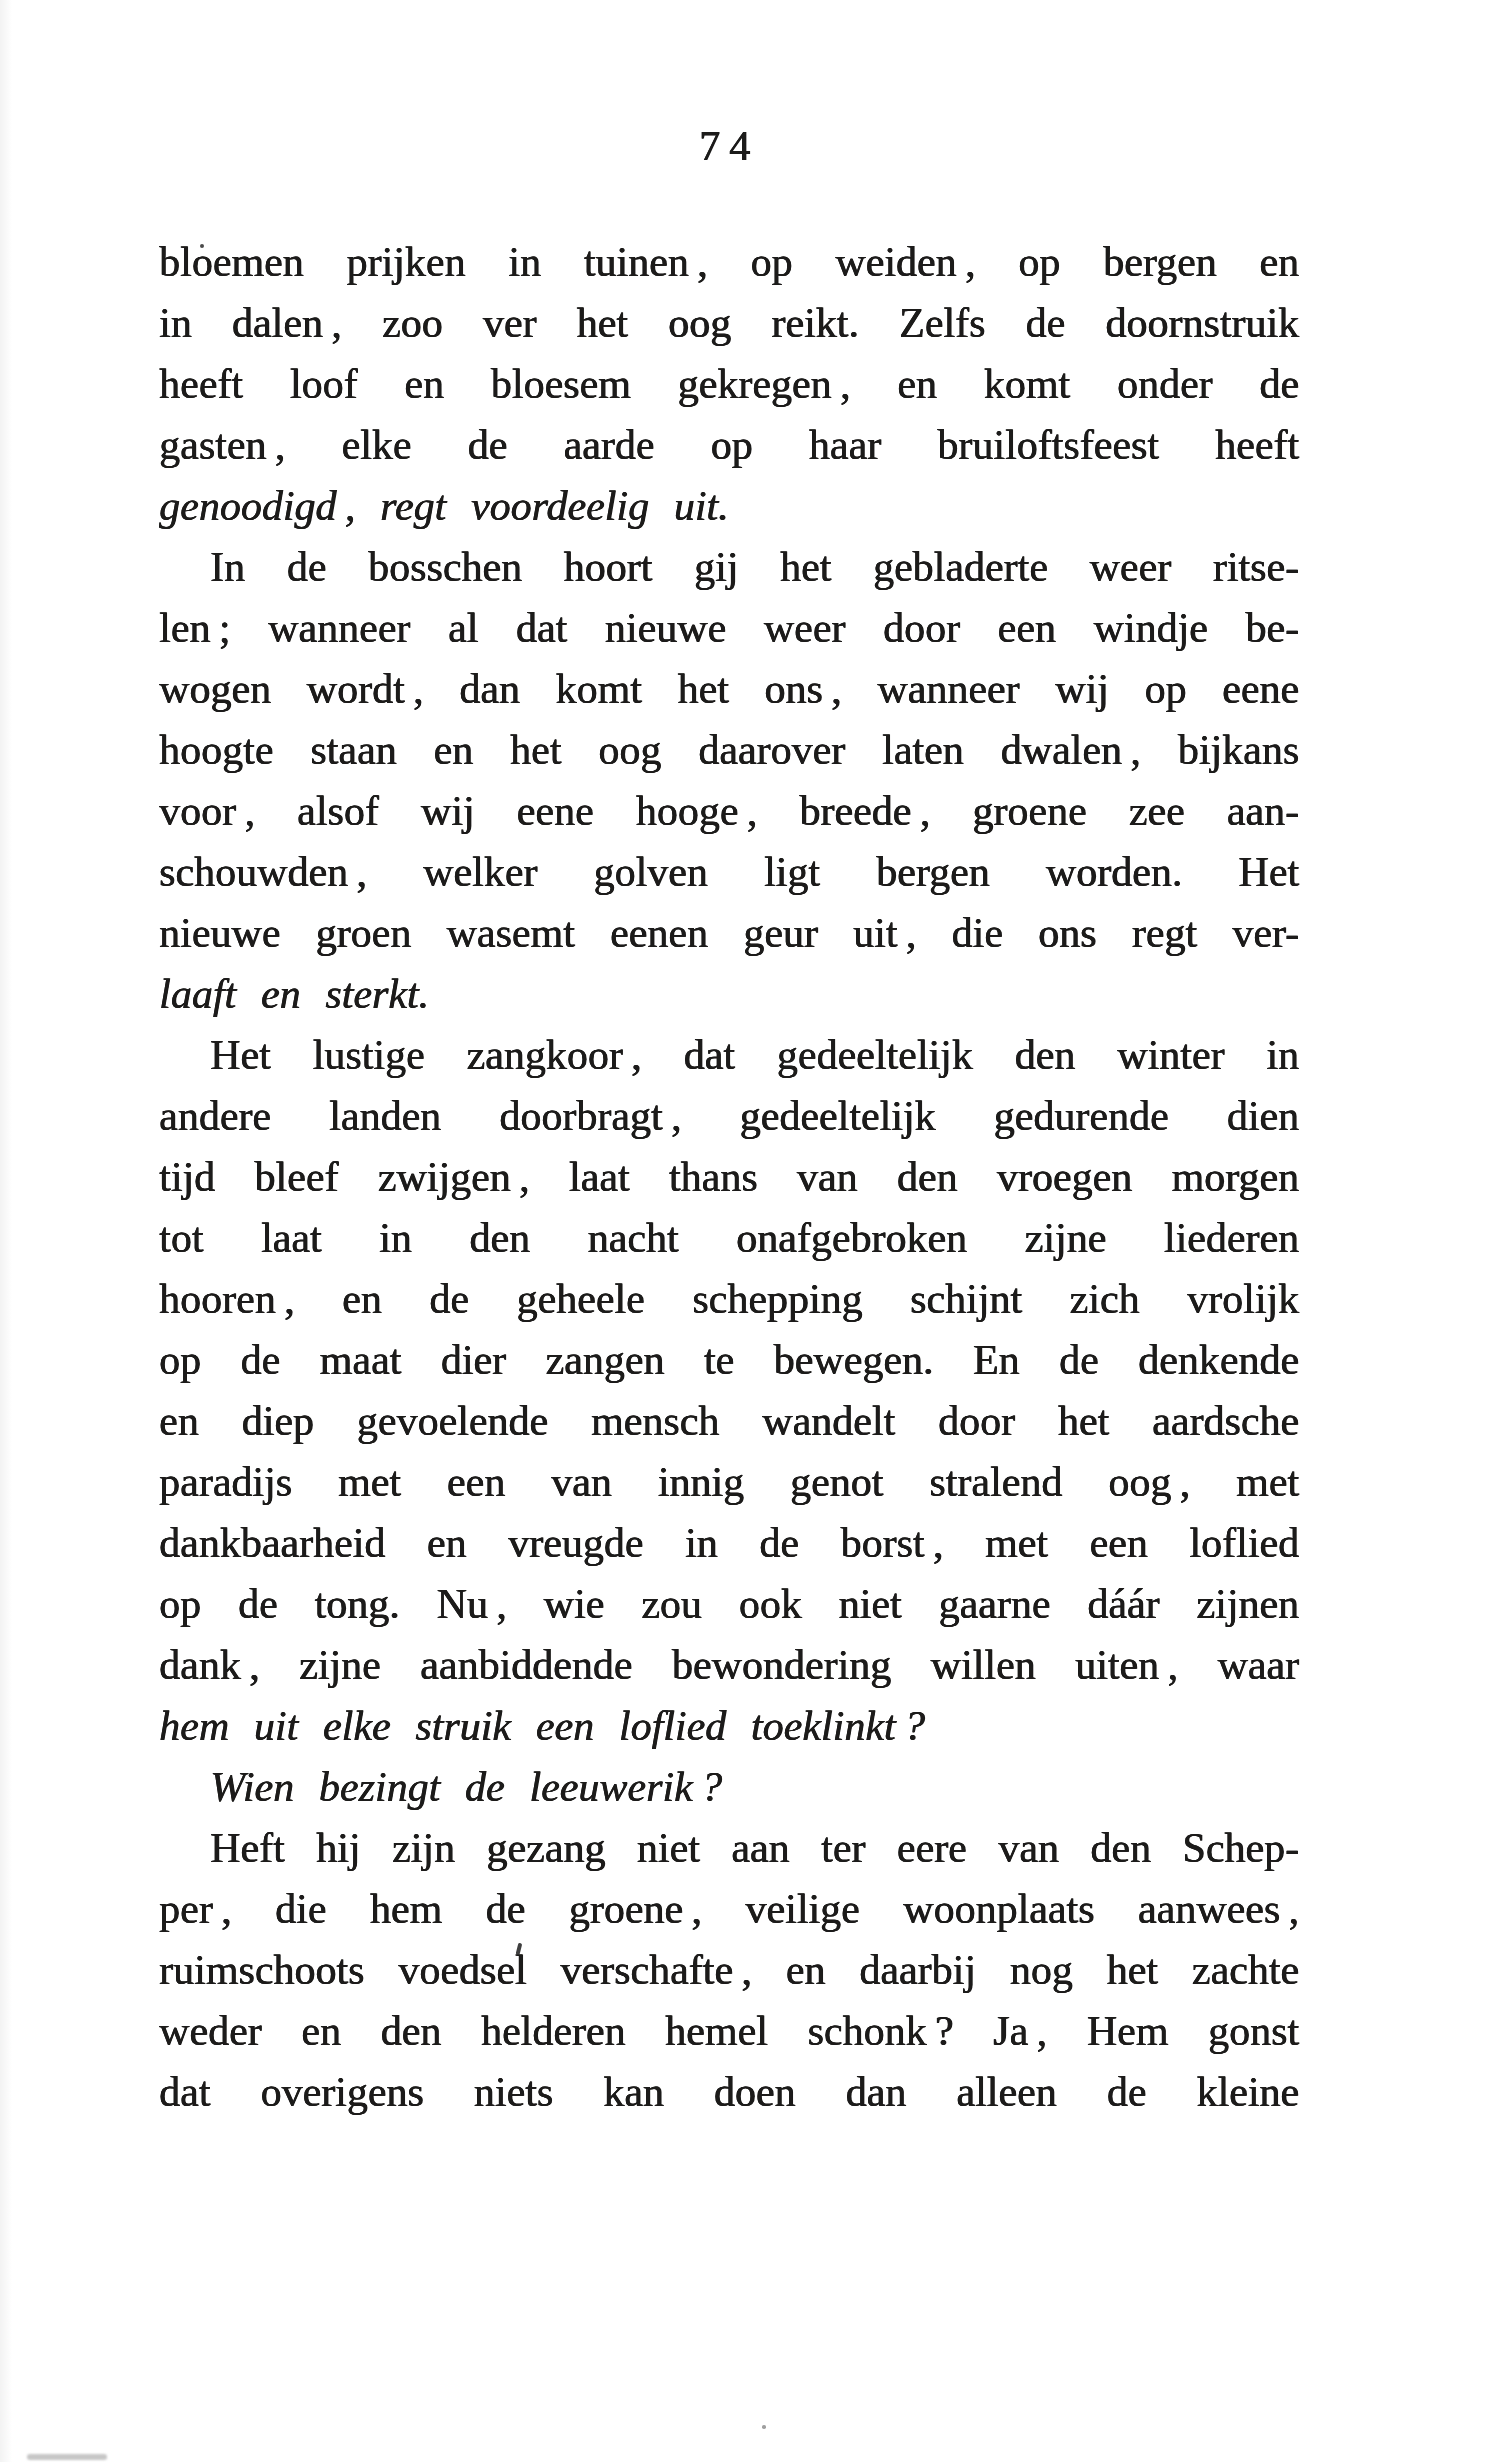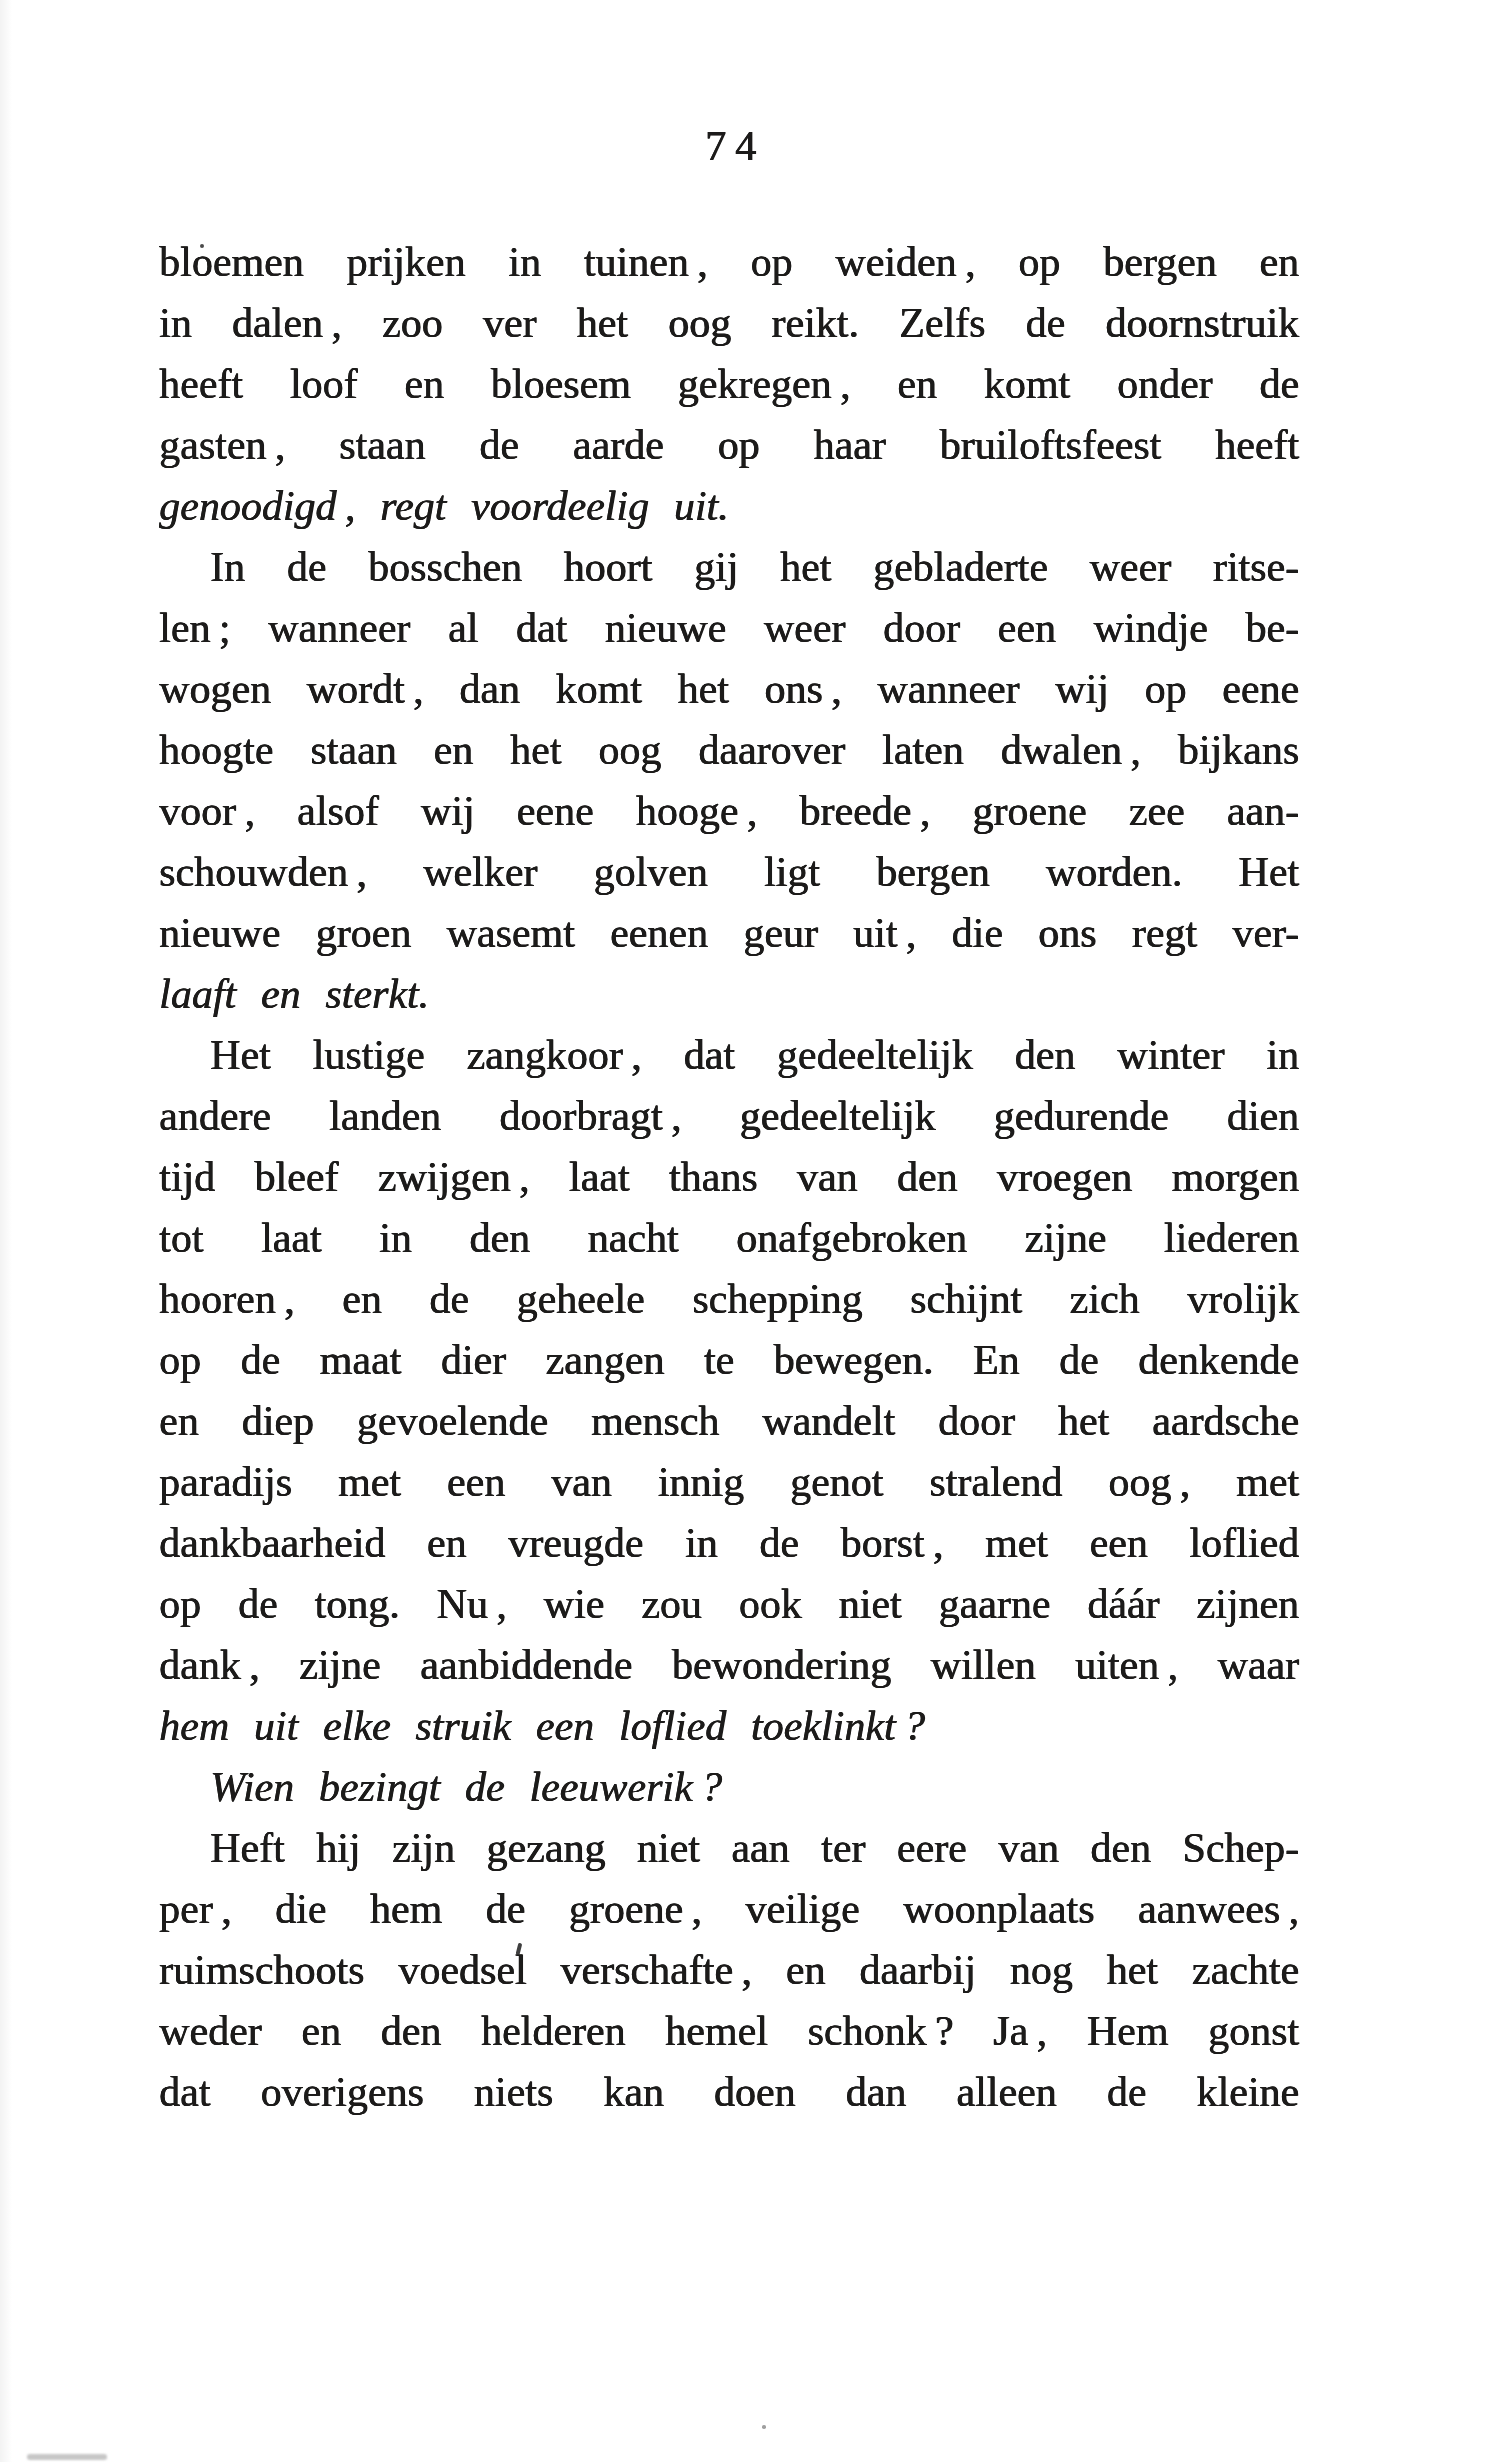--- a/index.html
+++ b/index.html
@@ -21,21 +21,21 @@
     content: "";
     position: absolute;
     left: 0; top: 0; bottom: 0;
     width: 12.4px;
     background: linear-gradient(to right, rgba(0,0,0,0.05), rgba(0,0,0,0));
     pointer-events: none;
   }
   .page-number {
     position: absolute;
     top: 122px;
-    left: 165px;
+    left: 159px;
     width: 1140px;
     text-align: center;
     font-size: 42px;
     letter-spacing: 8.9px;
     text-shadow: 0.7px 0 currentColor, 0 0.4px currentColor;
   }
   .text-block {
     position: absolute;
     left: 159px;
     top: 232px;
@@ -84,21 +84,21 @@
 <body>
 
 <div class="page">
 
   <div class="page-number">74</div>
 
   <main class="text-block" id="text-block">
       <div class="line">bloemen prijken in tuinen , op weiden , op bergen en</div>
       <div class="line">in dalen , zoo ver het oog reikt. Zelfs de doornstruik</div>
       <div class="line">heeft loof en bloesem gekregen , en komt onder de</div>
-      <div class="line">gasten , staan de aarde op haar bruiloftsfeest heeft</div>
+      <div class="line">gasten , elke de aarde op haar bruiloftsfeest heeft</div>
       <div class="line flush">genoodigd , regt voordeelig uit.</div>
       <div class="line indent">In de bosschen hoort gij het gebladerte weer ritse-</div>
       <div class="line">len ; wanneer al dat nieuwe weer door een windje be-</div>
       <div class="line">wogen wordt , dan komt het ons , wanneer wij op eene</div>
       <div class="line">hoogte staan en het oog daarover laten dwalen , bijkans</div>
       <div class="line">voor , alsof wij eene hooge , breede , groene zee aan-</div>
       <div class="line">schouwden , welker golven ligt bergen worden. Het</div>
       <div class="line">nieuwe groen wasemt eenen geur uit , die ons regt ver-</div>
       <div class="line flush">laaft en sterkt.</div>
       <div class="line indent">Het lustige zangkoor , dat gedeeltelijk den winter in</div>

